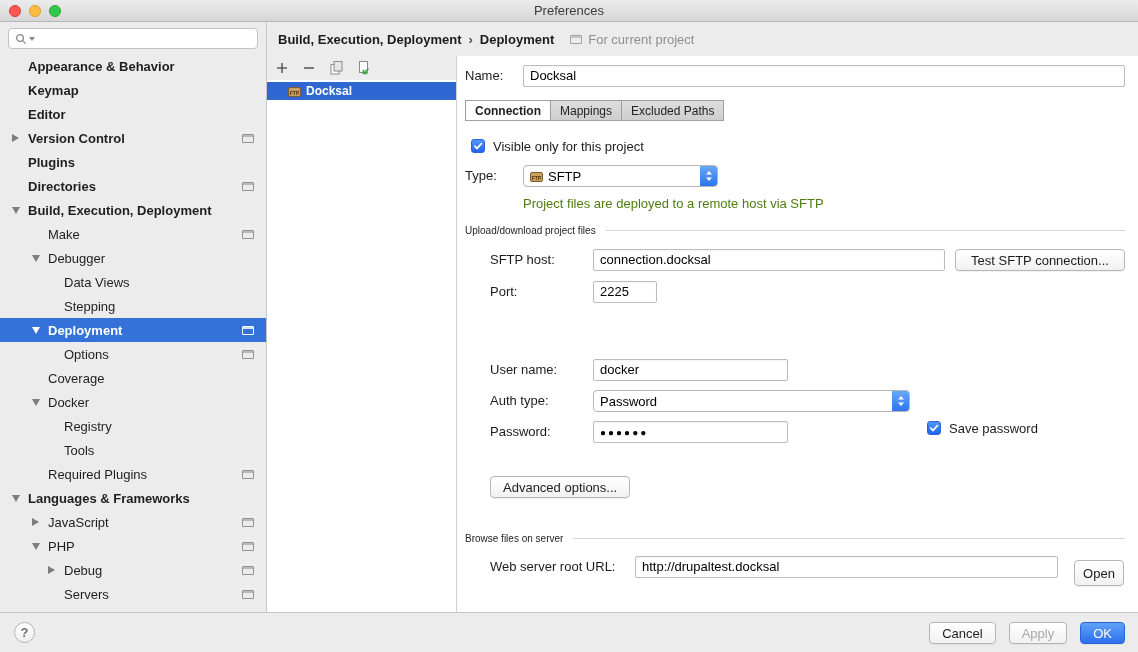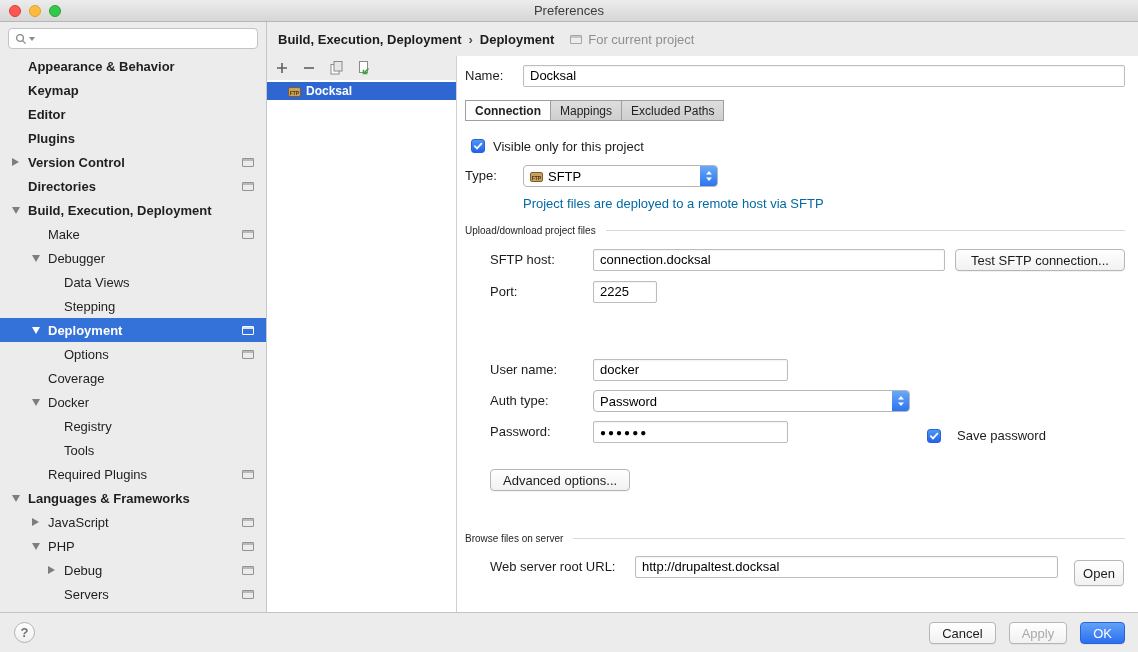--- a/index.html
+++ b/index.html
@@ -78,21 +78,21 @@
     border:1px solid #2a63d8; display:flex; align-items:center; justify-content:center; flex:0 0 14px; }
   .cblabel { font-size:13px; color:#1c1c1c; }
   .tabs { position:absolute; top:44px; left:8px; display:flex; }
   .tab { height:21px; padding:0 9px; display:flex; align-items:center; font-size:12px; color:#222;
     border:1px solid #9f9f9f; margin-left:-1px; background:linear-gradient(#dedede,#cecece); }
   .tab:first-child { margin-left:0; }
   .tab.active { background:#fff; z-index:2;font-weight:bold; }
   .section { position:absolute; left:8px; right:13px; height:16px; display:flex; align-items:center; }
   .section .stext { font-size:10px; color:#242424; white-space:nowrap; }
   .section .sline { flex:1; height:1px; background:#d8d8d8; margin-left:10px; }
-  .helper { position:absolute; left:66px; top:0; line-height:16px; color:#0369a1; font-size:13px; }
+  .helper { position:absolute; left:66px; top:0; line-height:16px; color:#4d7c0f; font-size:13px; }
 
   
   .footer { height:40px; flex:0 0 40px; background:#ececec; border-top:1px solid #c4c4c4; position:relative; }
   .help { position:absolute; left:14px; top:9px; width:21px; height:21px; border-radius:50%;
     background:linear-gradient(#ffffff,#efefef); border:1px solid #b3b3b3; color:#6f6f6f;
     display:flex; align-items:center; justify-content:center; font-size:13px; font-weight:bold; }
   .footer-buttons { position:absolute; right:13px; top:9px; display:flex; gap:13px; }
 </style>
 </head>
 <body>
@@ -132,29 +132,29 @@
           </div>
         <div class="trow lvl0 cat">
             <span class="arr"></span>
             <span class="lbl">Keymap</span>
           </div>
         <div class="trow lvl0 cat">
             <span class="arr"></span>
             <span class="lbl">Editor</span>
           </div>
         <div class="trow lvl0 cat">
+            <span class="arr">
+              <i class="tri-r"></i>
+            </span>
+            <span class="lbl">Version Control</span>
+            <span class="badge"></span>
+          </div>
+        <div class="trow lvl0 cat">
             <span class="arr"></span>
             <span class="lbl">Plugins</span>
-          </div>
-        <div class="trow lvl0 cat">
-            <span class="arr">
-              <i class="tri-r"></i>
-            </span>
-            <span class="lbl">Version Control</span>
-            <span class="badge"></span>
           </div>
         <div class="trow lvl0 cat">
             <span class="arr"></span>
             <span class="lbl">Directories</span>
             <span class="badge"></span>
           </div>
         <div class="trow lvl0 cat">
             <span class="arr">
               <i class="tri-d"></i>
             </span>
@@ -379,32 +379,32 @@
                     <path d="M4 1 L7 4.6 H1 Z" fill="#fff"></path>
                     <path d="M4 11 L1 7.4 H7 Z" fill="#fff"></path>
                   </svg>
               </span>
             </div>
           </div>
 
           <div class="frow" style="top:365px">
             <span class="flabel" style="left:33px">Password:</span>
             <div class="macfield" style="left:136px;width:195px;font-size:10px;letter-spacing:2px;line-height:21px">●●●●●●</div>
-            <div style="position:absolute;left:470px;top:0;height:22px;display:flex;align-items:flex-end;gap:16px">
+            <div style="position:absolute;left:470px;top:0;height:22px;display:flex;align-items:flex-start;gap:8px">
               <span class="checkbox">
                 <svg width="10" height="10" viewBox="0 0 10 10">
                     <path d="M1.8 5.2 L4 7.4 L8.4 2.6" fill="none" stroke="#fff" stroke-width="1.7" stroke-linecap="round"></path>
                   </svg>
               </span>
               <span class="cblabel">Save password</span>
             </div>
           </div>
 
           <div class="frow" style="top:412px">
-            <button class="macbtn" style="position:absolute;left:33px;top:1px">Advanced options...</button>
+            <button class="macbtn" style="position:absolute;left:33px;top:8px">Advanced options...</button>
           </div>
 
           <div class="section" style="top:474px">
             <span class="stext">Browse files on server</span>
             <span class="sline"></span>
           </div>
 
           <div class="frow" style="top:500px">
             <span class="flabel" style="left:33px">Web server root URL:</span>
             <div class="macfield" style="left:178px;width:423px">http://drupaltest.docksal</div>

